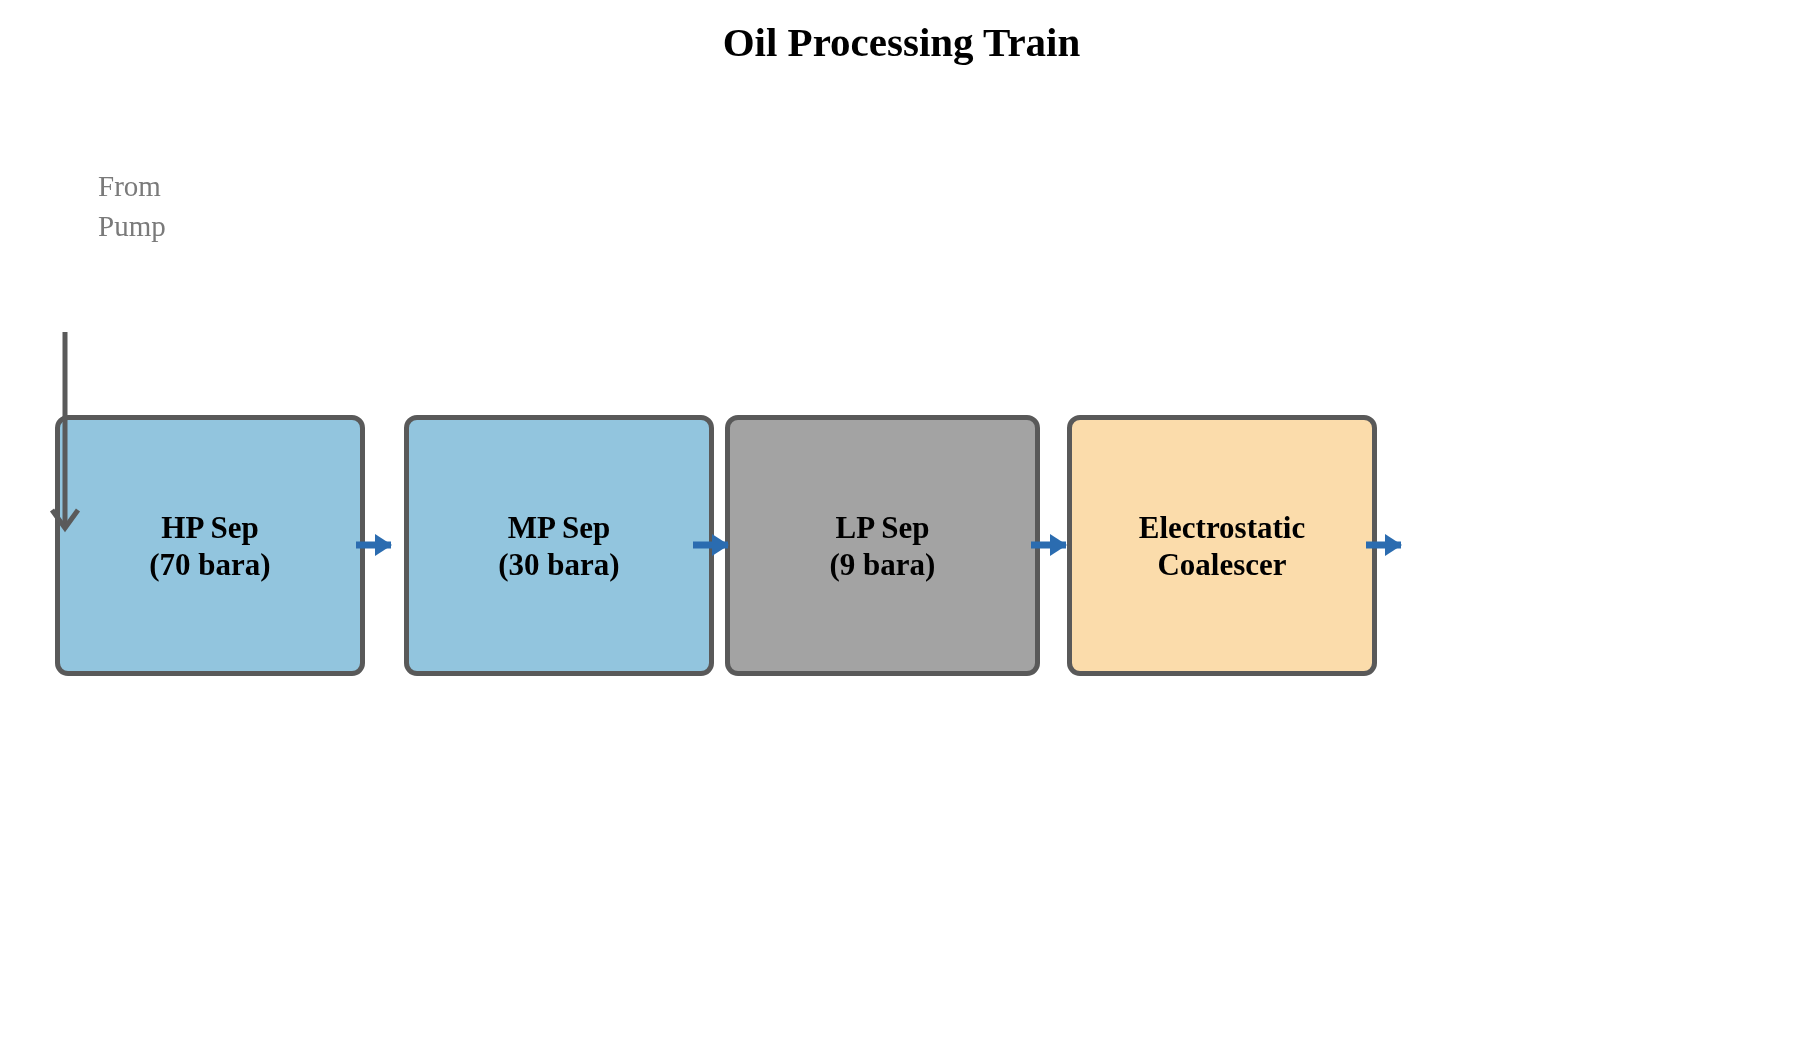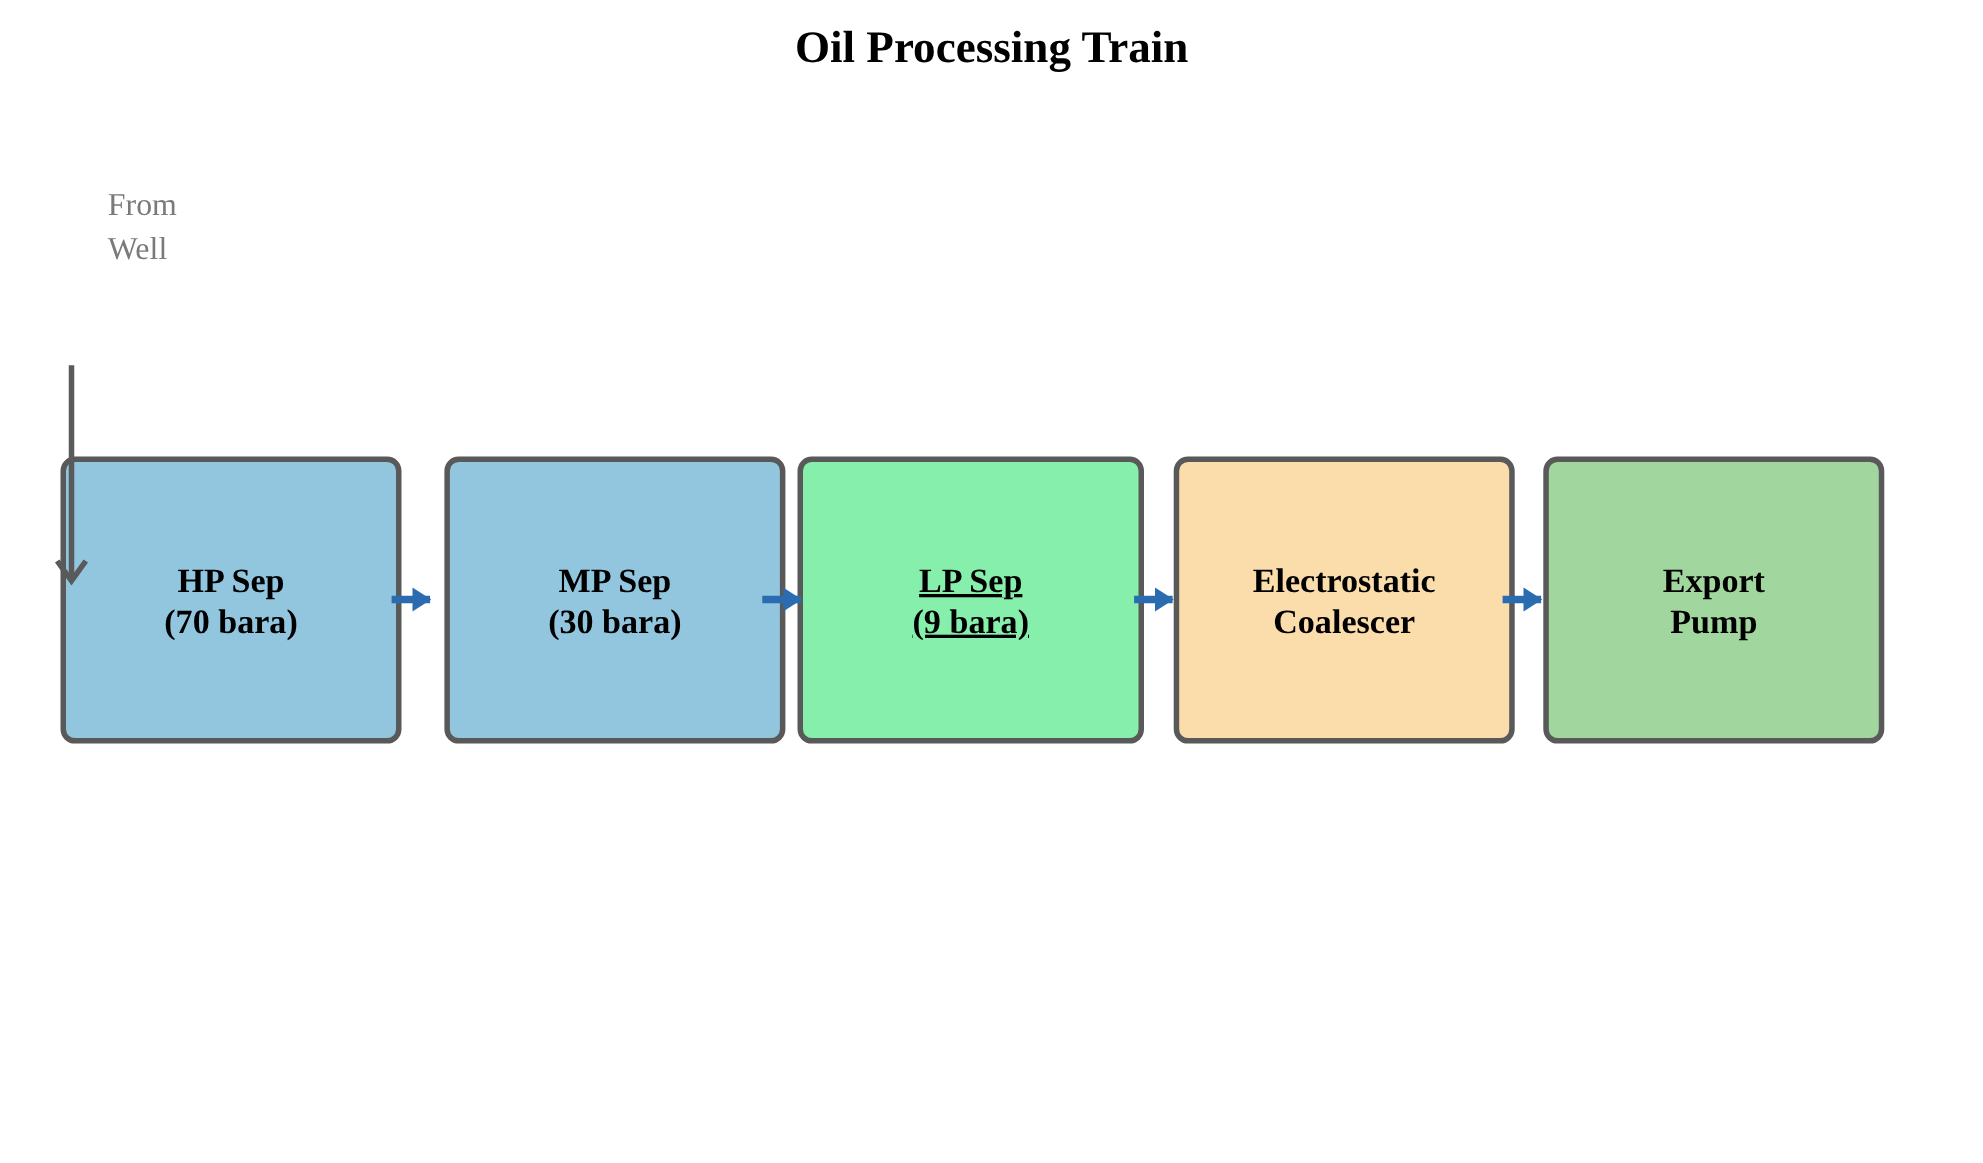--- a/index.html
+++ b/index.html
@@ -67,46 +67,42 @@
     pointer-events: none;
   }
 </style>
 </head>
 <body>
 
 <div id="canvas">
 
   <div id="title">Oil Processing Train</div>
 
-  <div id="source-label" style="color: rgb(122, 122, 122); margin-left: 32px;"><span>From</span><br><span>Well</span></div>
+  <div id="source-label" style="color: rgb(122, 122, 122); margin-left: 32px;"><span>From</span><br><span>Pump</span></div>
 
   <div class="node" id="node-0" style="background: rgb(146, 197, 222); border-color: rgb(89, 89, 89); color: rgb(0, 0, 0);">
     <span class="node-line">HP Sep</span>
     <span class="node-line">(70 bara)</span>
   </div>
 
   <div class="node" id="node-1" style="background: rgb(146, 197, 222); border-color: rgb(89, 89, 89); color: rgb(0, 0, 0);">
     <span class="node-line">MP Sep</span>
     <span class="node-line">(30 bara)</span>
   </div>
 
-  <div class="node" id="node-2" style="background: #86efac; border-color: rgb(89, 89, 89); color: rgb(0, 0, 0); text-decoration: underline;">
+  <div class="node" id="node-2" style="background: #a3a3a3; border-color: rgb(89, 89, 89); color: rgb(0, 0, 0);">
     <span class="node-line">LP Sep</span>
     <span class="node-line">(9 bara)</span>
   </div>
 
   <div class="node" id="node-3" style="background: rgb(251, 220, 171); border-color: rgb(89, 89, 89); color: rgb(0, 0, 0);">
     <span class="node-line">Electrostatic</span>
     <span class="node-line">Coalescer</span>
   </div>
 
-  <div class="node" id="node-4" style="background: rgb(161, 214, 158); border-color: rgb(89, 89, 89); color: rgb(0, 0, 0);">
-    <span class="node-line">Export</span>
-    <span class="node-line">Pump</span>
-  </div>
 
   <svg id="arrow-layer" viewBox="0 0 1803 1057" xmlns="http://www.w3.org/2000/svg">
     <defs>
       <marker id="flow-head" markerUnits="userSpaceOnUse" markerWidth="20" markerHeight="26" viewBox="0 0 20 26" refX="17" refY="13" orient="auto">
         <path d="M1,2 L18,13 L1,24 Z" class="flow-fill" fill="#2B6CB0"></path>
       </marker>
       <marker id="inlet-head" markerUnits="userSpaceOnUse" markerWidth="34" markerHeight="34" viewBox="0 0 34 34" refX="24" refY="17" orient="auto">
         <path d="M6,4 L24,17 L6,30" fill="none" class="inlet-stroke" stroke-width="5" stroke="#5A5A5A"></path>
       </marker>
     </defs>

